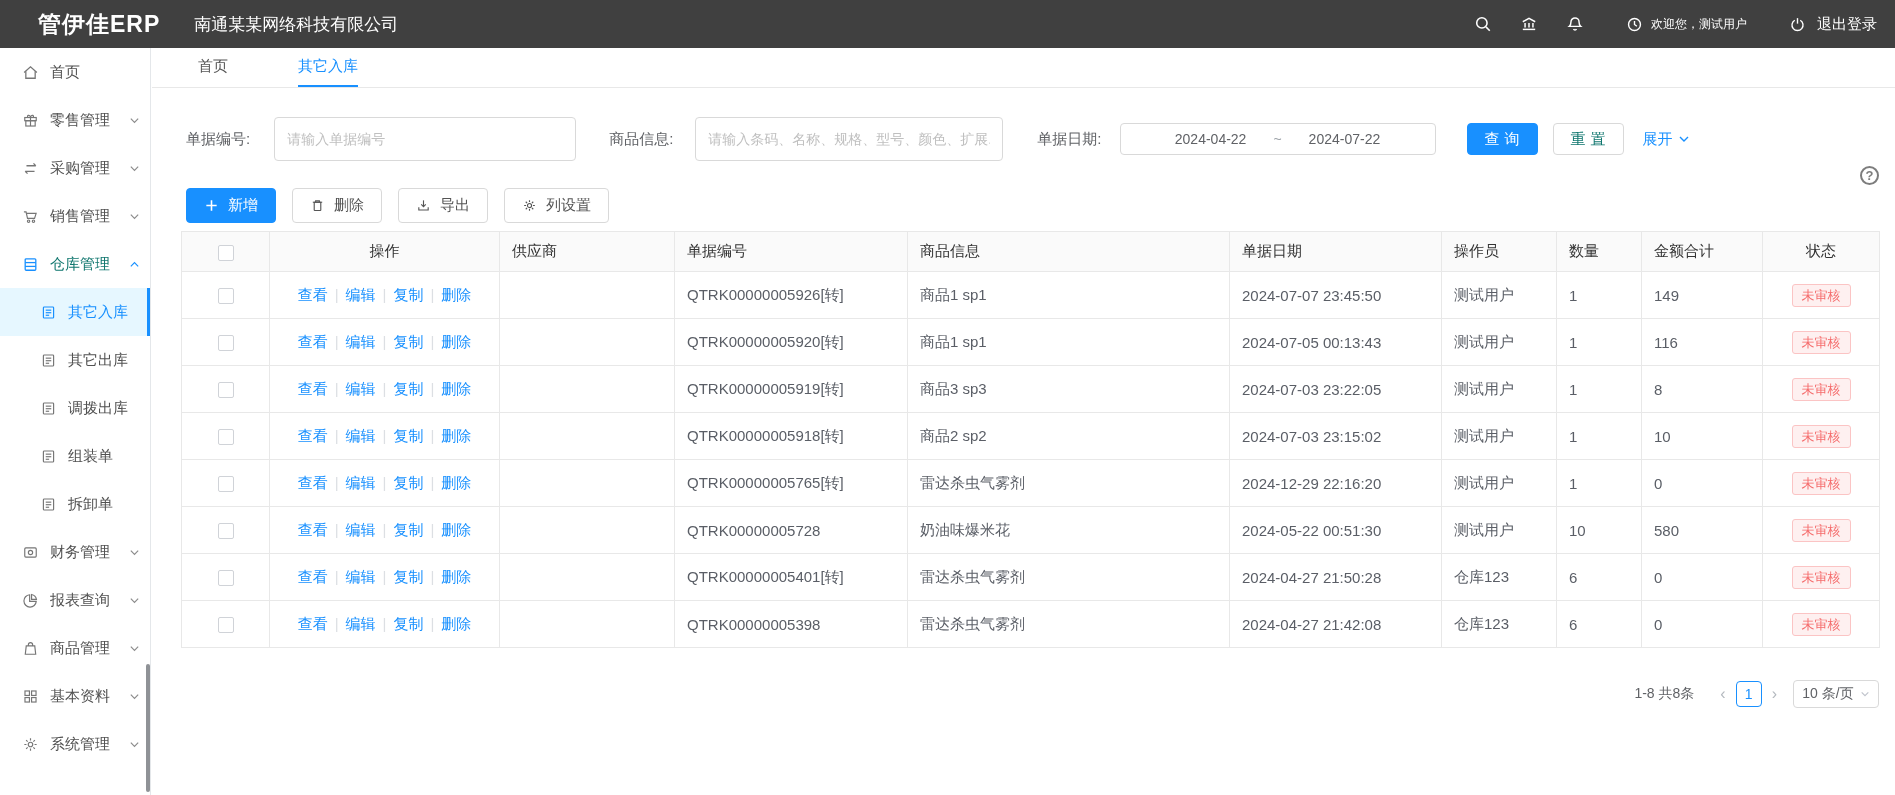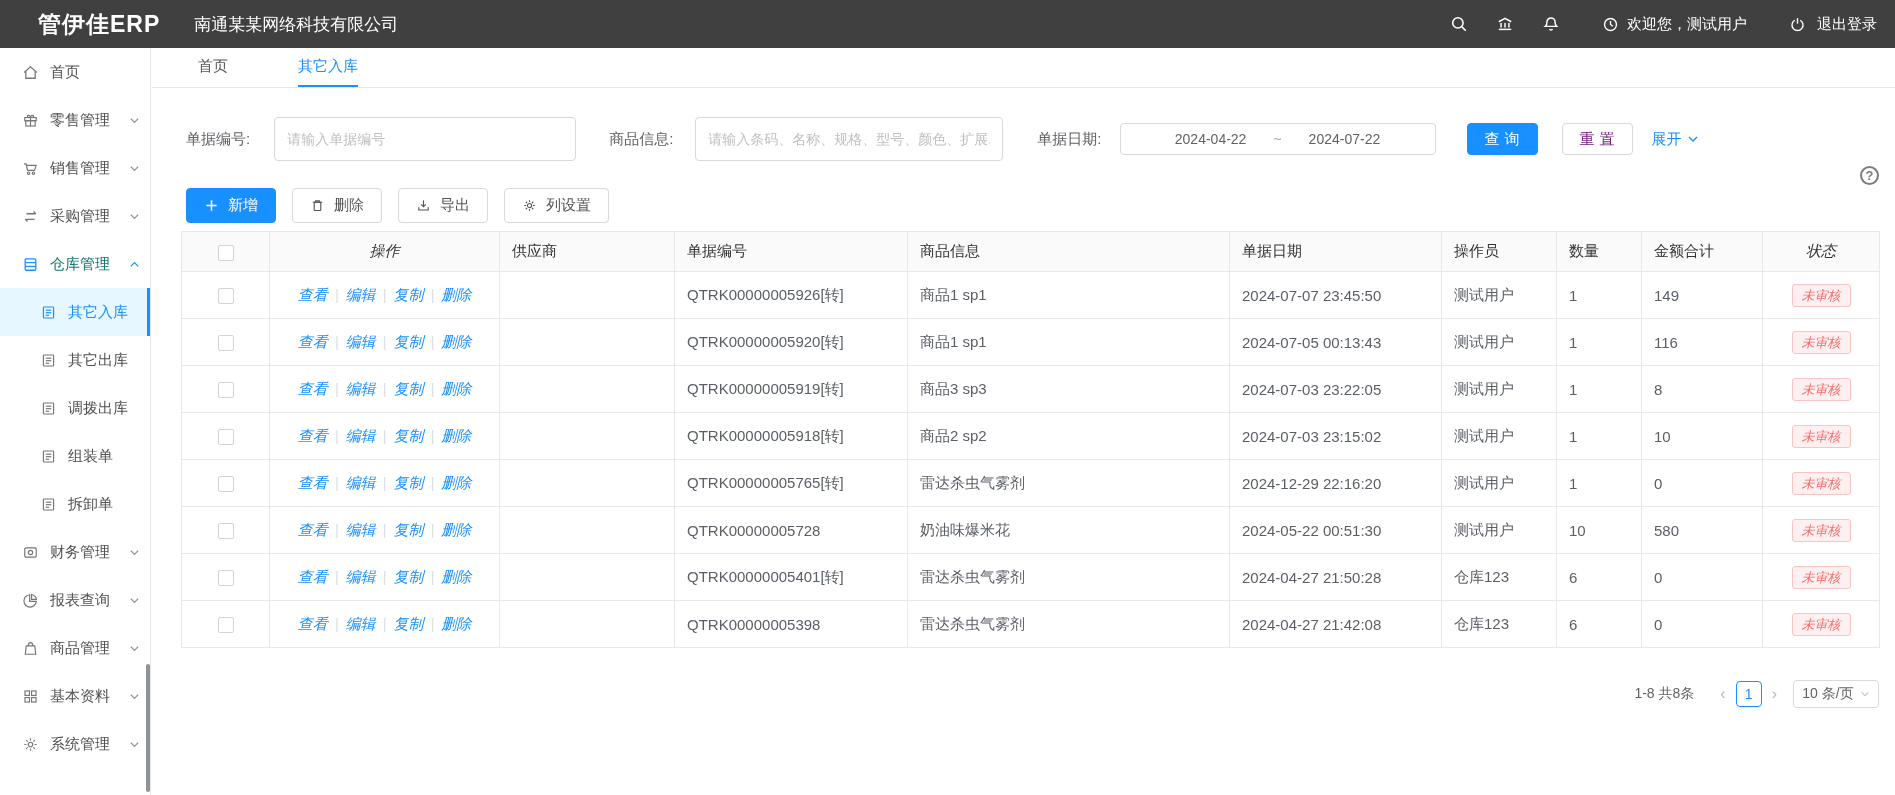--- a/index.html
+++ b/index.html
@@ -13,21 +13,21 @@
   
   .topbar {
     height:48px; background:#404040; color:#fff;
     display:flex; align-items:center; position:relative; z-index:5;
   }
   .logo { font-size:23px; font-weight:bold; padding-left:38px; letter-spacing:1px; white-space:nowrap; }
   .company { font-size:17px; margin-left:34px; white-space:nowrap; }
   .top-right { margin-left:auto; display:flex; align-items:center; padding-right:18px; }
   .top-icon-btn { width:46px; display:flex; justify-content:center; align-items:center; cursor:pointer; color:#fff; }
   .top-icon-btn svg { width:18px; height:18px; }
-  .welcome { display:flex; align-items:center; gap:8px; margin-left:28px; font-size:15px; cursor:pointer; }
+  .welcome { display:flex; align-items:center; gap:8px; margin-left:28px; font-size:12px; cursor:pointer; }
   .welcome svg, .logout svg { width:17px; height:17px; }
   .logout { display:flex; align-items:center; gap:11px; margin-left:42px; font-size:15px; cursor:pointer; }
 
   
   .sidebar {
     position:absolute; left:0; top:48px; width:151px; height:747px;
     background:#fff; border-right:1px solid #e4e7ea; overflow:hidden;
   }
   .side-item {
     height:48px; display:flex; align-items:center;
@@ -64,21 +64,21 @@
   .lbl-product { margin-left:33px; }
   .in-product { width:308px; margin-left:22px; }
   .lbl-date { margin-left:34px; }
   .date-box {
     width:316px; height:32px; margin-left:18px; border:1px solid #d9d9d9; border-radius:4px;
     display:flex; align-items:center; justify-content:center; gap:27px;
     font-size:14px; color:#606266; cursor:pointer;
   }
   .btn { height:32px; border-radius:4px; font-size:15px; cursor:pointer; font-family:inherit; display:flex; align-items:center; }
   .btn-search { background:#1890ff; color:#fff; border:1px solid #1890ff; margin-left:31px; padding:0 12px; letter-spacing:5px; text-indent:5px; }
-  .btn-reset { background:#fff; color:#701a75; border:1px solid #d9d9d9; margin-left:24px; padding:0 12px; letter-spacing:5px; text-indent:5px;font-family:Liberation Serif, serif; }
+  .btn-reset { background:#fff; color:#0f766e; border:1px solid #d9d9d9; margin-left:15px; padding:0 12px; letter-spacing:5px; text-indent:5px;font-family:Liberation Serif, serif; }
   .expand-link { margin-left:19px; color:#1890ff; font-size:15px; display:flex; align-items:center; gap:5px; cursor:pointer; }
   .expand-link svg { width:12px; height:12px; }
 
   
   .toolbar { margin:27px 0 0 34px; display:flex; gap:16px; }
   .tb-btn {
     height:35px; border-radius:4px; border:1px solid #d9d9d9; background:#fff; color:#555;
     font-size:15px; display:flex; align-items:center; gap:9px; padding:0 17px; cursor:pointer; font-family:inherit;
   }
   .tb-btn svg { width:15px; height:15px; }
@@ -87,21 +87,21 @@
   .help-circle {
     position:absolute; right:16px; top:118px; width:19px; height:19px; border-radius:50%;
     border:2px solid #7d7d7d; color:#7d7d7d; font-size:13px; font-weight:bold;
     display:flex; align-items:center; justify-content:center; cursor:pointer;
   }
 
   
   table.grid { border-collapse:collapse; table-layout:fixed; width:1698px; margin:8px 0 0 29px; font-size:15px; }
   .grid th, .grid td { border:1px solid #e8e8e8; overflow:hidden; white-space:nowrap; }
   .grid th { background:#fafafa; height:40px; font-weight:normal; color:#333; text-align:left; padding:0 0 0 12px; }
-  .grid th.c, .grid td.c { text-align:center; padding:0;font-style:italic; }
+  .grid th.c, .grid td.c { text-align:center; padding:0; }
   .grid td { height:47px; color:#5a5e66; padding:0 0 0 12px; background:#fff; }
   .cb {
     width:16px; height:16px; border:1px solid #d0d3d8; border-radius:2px; background:#fff;
     display:inline-block; vertical-align:middle; cursor:pointer;
   }
   .act-link { color:#1890ff; text-decoration:none; cursor:pointer; }
   .act-sep { color:#dcdfe3; margin:0 7px; }
   .tag-danger {
     display:inline-block; padding:4px 9px; font-size:13px; line-height:1;
     color:#f56c6c; background:#fef0f0; border:1px solid #fbc4c4; border-radius:3px;
@@ -193,41 +193,41 @@
         </span>
         <span>零售管理</span>
         <span class="chev">
           <svg viewBox="0 0 12 12" fill="none" stroke="currentColor" stroke-width="1.3">
             <polyline points="2,4 6,8 10,4"></polyline>
           </svg>
         </span>
       </div>
       <div class="side-item">
         <span class="ico">
+          <svg viewBox="0 0 16 16" fill="none" stroke="currentColor" stroke-width="1.2">
+            <path d="M4.2 5.4 H13 M13 5.4 L10.8 3.2"></path>
+            <path d="M11.8 10.6 H3 M3 10.6 L5.2 12.8"></path>
+          </svg>
+        </span>
+        <span>采购管理</span>
+        <span class="chev">
+          <svg viewBox="0 0 12 12" fill="none" stroke="currentColor" stroke-width="1.3">
+            <polyline points="2,4 6,8 10,4"></polyline>
+          </svg>
+        </span>
+      </div>
+      <div class="side-item">
+        <span class="ico">
           <svg viewBox="0 0 16 16" fill="none" stroke="currentColor" stroke-width="1.1">
             <path d="M1.8 3.6 h2 l1.4 6.2 h6.6 l1.5 -4.8 H4.4"></path>
             <circle cx="6.2" cy="12.4" r="1.1"></circle>
             <circle cx="10.8" cy="12.4" r="1.1"></circle>
           </svg>
         </span>
         <span>销售管理</span>
-        <span class="chev">
-          <svg viewBox="0 0 12 12" fill="none" stroke="currentColor" stroke-width="1.3">
-            <polyline points="2,4 6,8 10,4"></polyline>
-          </svg>
-        </span>
-      </div>
-      <div class="side-item">
-        <span class="ico">
-          <svg viewBox="0 0 16 16" fill="none" stroke="currentColor" stroke-width="1.2">
-            <path d="M4.2 5.4 H13 M13 5.4 L10.8 3.2"></path>
-            <path d="M11.8 10.6 H3 M3 10.6 L5.2 12.8"></path>
-          </svg>
-        </span>
-        <span>采购管理</span>
         <span class="chev">
           <svg viewBox="0 0 12 12" fill="none" stroke="currentColor" stroke-width="1.3">
             <polyline points="2,4 6,8 10,4"></polyline>
           </svg>
         </span>
       </div>
       <div class="side-item parent-active">
         <span class="ico">
           <svg viewBox="0 0 16 16" fill="none" stroke="currentColor" stroke-width="1.2">
             <rect x="3" y="2.6" width="10" height="10.8" rx="1"></rect>

